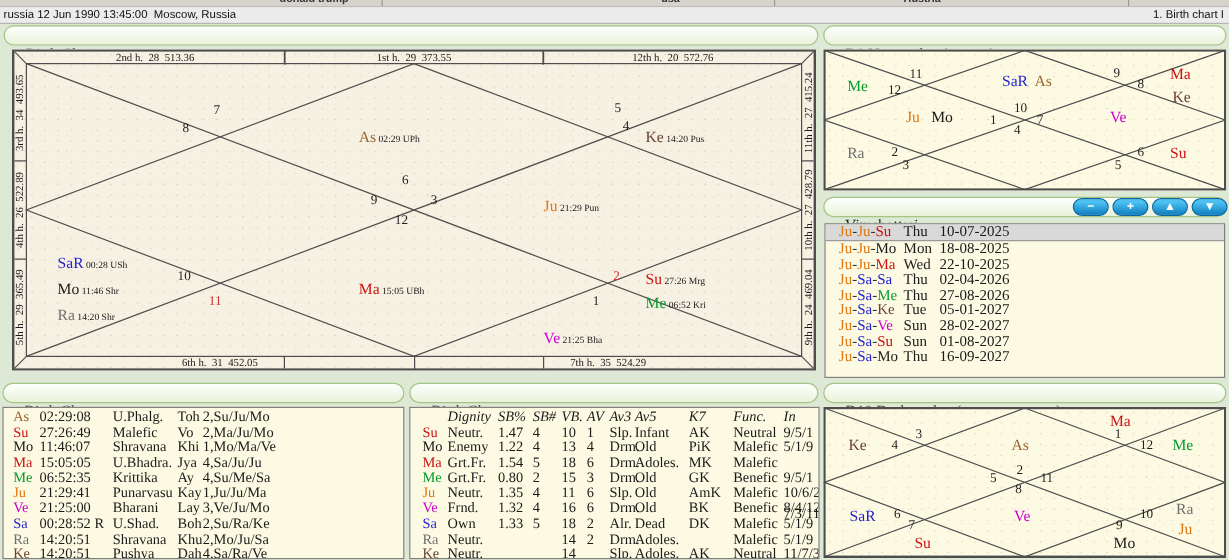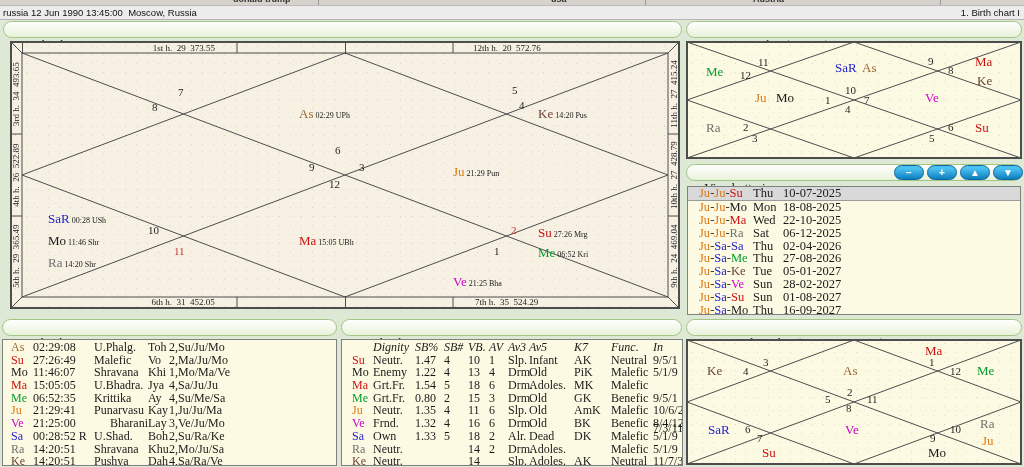--- a/index.html
+++ b/index.html
@@ -92,20 +92,21 @@
       <line x1="2" y1="2" x2="12" y2="12"></line>
         <line x1="668" y1="2" x2="658" y2="12"></line>
       <line x1="2" y1="266" x2="12" y2="256"></line>
         <line x1="668" y1="266" x2="658" y2="256"></line>
       <line x1="12" y1="12" x2="658" y2="256"></line>
         <line x1="658" y1="12" x2="12" y2="256"></line>
       <polygon points="335,12 658,134 335,256 12,134"></polygon>
     </g>
   </svg>
   <div class="edge-top" id="edge-top">
+      <div class="ecell">2nd h.  28  513.36</div>
       <div class="ecell" style="border-left: 1px solid rgb(77, 77, 77);">1st h.  29  373.55</div>
       <div class="ecell" style="border-left: 1px solid rgb(77, 77, 77);">12th h.  20  572.76</div>
     </div>
   <div class="edge-bottom" id="edge-bottom">
       <div class="ecell">6th h.  31  452.05</div>
       <div class="ecell" style="border-left: 1px solid rgb(77, 77, 77);">7th h.  35  524.29</div>
     </div>
 <span class="planet" style="left: 289px; top: 66px;"><b style="color: rgb(153, 102, 51);">As</b><small> 02:29 UPh</small></span>
     <span class="planet" style="left: 528px; top: 66px;"><b style="color: rgb(107, 65, 52);">Ke</b><small> 14:20 Pus</small></span>
     <span class="planet" style="left: 443px; top: 124px;"><b style="color: rgb(221, 119, 17);">Ju</b><small> 21:29 Pun</small></span>
@@ -179,25 +180,20 @@
       <span class="d-dasha"><span style="position: static; color: rgb(221, 119, 17);">Ju</span><span style="position: static; color: rgb(51, 51, 51);">-</span><span style="position: static; color: rgb(221, 119, 17);">Ju</span><span style="position: static; color: rgb(51, 51, 51);">-</span><span style="position: static; color: rgb(26, 26, 26);">Mo</span></span>
       <span class="d-day">Mon</span>
       <span class="d-date">18-08-2025</span>
     </div>
     <div class="drow">
       <span class="d-dasha"><span style="position: static; color: rgb(221, 119, 17);">Ju</span><span style="position: static; color: rgb(51, 51, 51);">-</span><span style="position: static; color: rgb(221, 119, 17);">Ju</span><span style="position: static; color: rgb(51, 51, 51);">-</span><span style="position: static; color: rgb(204, 17, 17);">Ma</span></span>
       <span class="d-day">Wed</span>
       <span class="d-date">22-10-2025</span>
     </div>
     <div class="drow">
-      <span class="d-dasha"><span style="position: static; color: rgb(221, 119, 17);">Ju</span><span style="position: static; color: rgb(51, 51, 51);">-</span><span style="position: static; color: rgb(221, 119, 17);">Ju</span><span style="position: static; color: rgb(51, 51, 51);">-</span><span style="position: static; color: rgb(112, 112, 112);">Ra</span></span>
-      <span class="d-day">Sat</span>
-      <span class="d-date">06-12-2025</span>
-    </div>
-    <div class="drow">
       <span class="d-dasha"><span style="position: static; color: rgb(221, 119, 17);">Ju</span><span style="position: static; color: rgb(51, 51, 51);">-</span><span style="position: static; color: rgb(34, 34, 204);">Sa</span><span style="position: static; color: rgb(51, 51, 51);">-</span><span style="position: static; color: rgb(34, 34, 204);">Sa</span></span>
       <span class="d-day">Thu</span>
       <span class="d-date">02-04-2026</span>
     </div>
     <div class="drow">
       <span class="d-dasha"><span style="position: static; color: rgb(221, 119, 17);">Ju</span><span style="position: static; color: rgb(51, 51, 51);">-</span><span style="position: static; color: rgb(34, 34, 204);">Sa</span><span style="position: static; color: rgb(51, 51, 51);">-</span><span style="position: static; color: rgb(8, 154, 48);">Me</span></span>
       <span class="d-day">Thu</span>
       <span class="d-date">27-08-2026</span>
     </div>
     <div class="drow">
@@ -261,21 +257,21 @@
     <div class="trow">
       <span style="left: 8px; color: rgb(221, 119, 17);">Ju</span>
       <span style="left: 30px;">21:29:41</span>
       <span style="left: 91px;">Punarvasu</span>
       <span style="left: 145px;">Kay</span>
       <span style="left: 166px;">1,Ju/Ju/Ma</span>
     </div>
     <div class="trow">
       <span style="left: 8px; color: rgb(204, 0, 204);">Ve</span>
       <span style="left: 30px;">21:25:00</span>
-      <span style="left: 107px;">Bharani</span>
+      <span style="left: 91px;">Bharani</span>
       <span style="left: 145px;">Lay</span>
       <span style="left: 166px;">3,Ve/Ju/Mo</span>
     </div>
     <div class="trow">
       <span style="left: 8px; color: rgb(34, 34, 204);">Sa</span>
       <span style="left: 30px;">00:28:52 R</span>
       <span style="left: 91px;">U.Shad.</span>
       <span style="left: 145px;">Boh</span>
       <span style="left: 166px;">2,Su/Ra/Ke</span>
     </div>

